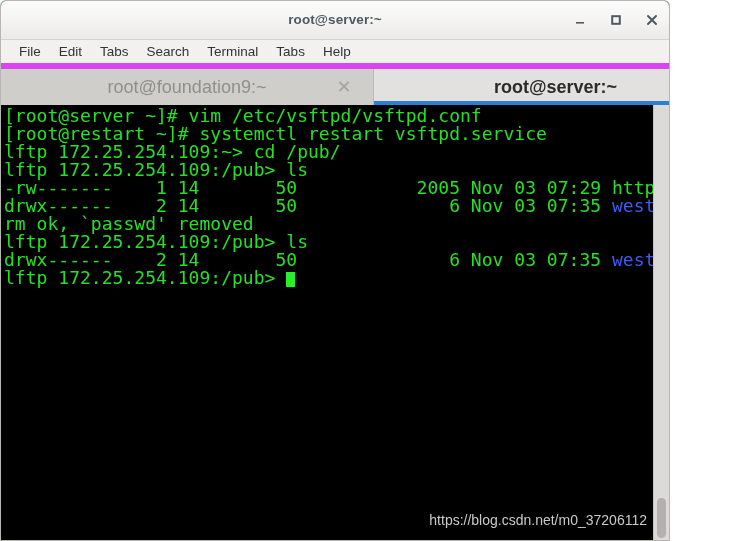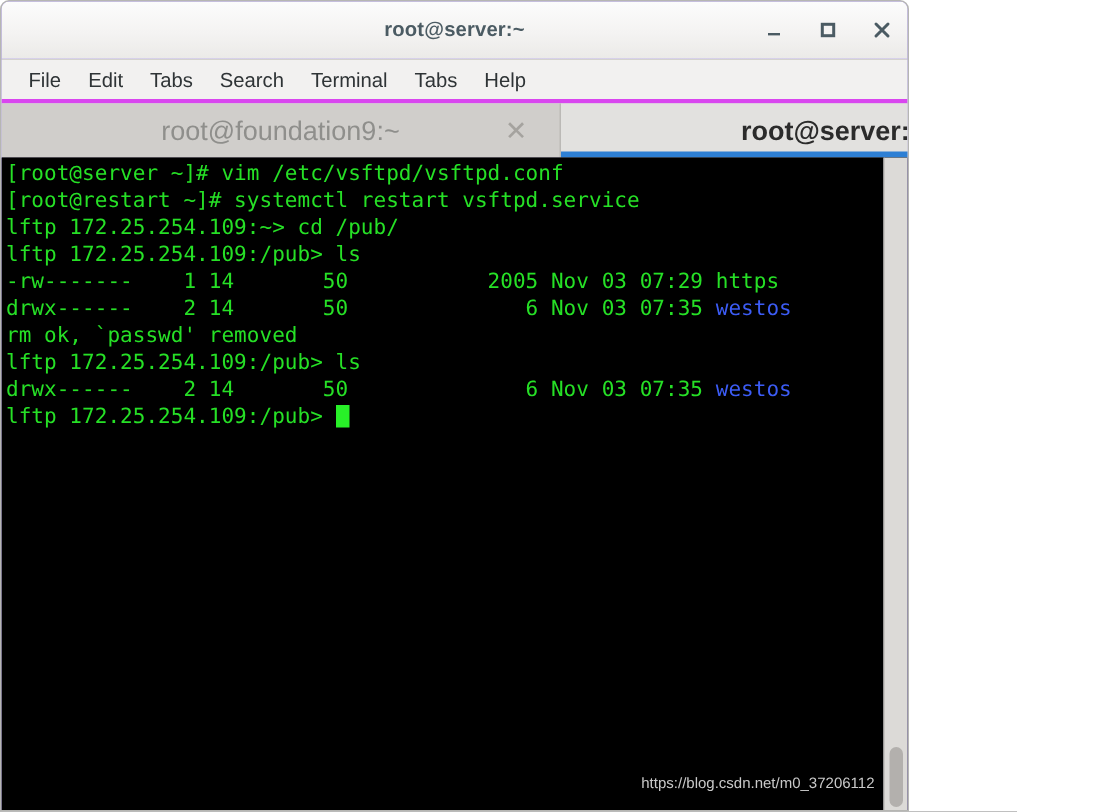--- a/index.html
+++ b/index.html
@@ -10,24 +10,24 @@
   body {
     width: 737px;
     height: 541px;
     overflow: hidden;
     font-family: "Liberation Sans", sans-serif;
   }
 
   .window {
     position: absolute;
     left: 0; top: 0;
-    width: 606px;
+    width: 670px;
     height: 541px;
     box-sizing: border-box;
-    background: #c4b5fd;
+    background: #15803d;
     border: 1px solid #b6b6b3;
     border-radius: 6px 6px 0 0;
     overflow: hidden;
     display: flex;
     flex-direction: column;
   }
 
   
   .titlebar {
     position: relative;
@@ -64,21 +64,21 @@
     justify-content: center;
     color: #4b5b63;
   }
   .win-btn svg { display: block; }
 
   
   .menubar {
     height: 29px;
     flex: 0 0 29px;
     background: #f2f1f0;
-    border-bottom: 3px solid #d946ef;
+    border-bottom: 6px solid #d946ef;
     display: flex;
     align-items: center;
     padding-left: 9px;
     box-sizing: border-box;
   }
   .menu-item {
     font-size: 13.5px;
     color: #2f3436;
     padding: 3px 9px;
     border-radius: 3px;
@@ -145,21 +145,21 @@
     overflow: hidden;
   }
   .terminal {
     flex: 1 1 auto;
     position: relative;
     background: #000000;
     padding: 2px 0 0 3px;
     box-sizing: border-box;
     overflow: hidden;
     font-family: "DejaVu Sans Mono", "Liberation Mono", monospace;
-    font-size: 14px;
+    font-size: 18px;
     line-height: 18px;
   }
   .tline {
     white-space: pre;
     color: #20dd20;
     height: 18px;
     letter-spacing: 0.02px;
   }
   .c-green { color: #26e026; }
   .c-blue  { color: #3c5cf5; }
@@ -169,21 +169,21 @@
     height: 15px;
     background: #28f028;
     vertical-align: -3px;
   }
 
   .watermark {
     position: absolute;
     right: 22px;
     bottom: 12px;
     font-family: "Liberation Sans", sans-serif;
-    font-size: 10px;
+    font-size: 14px;
     color: #c9c9c9;
     white-space: nowrap;
     pointer-events: none;
   }
 
   
   .scrollbar {
     flex: 0 0 15px;
     width: 15px;
     background: #dcdad7;

